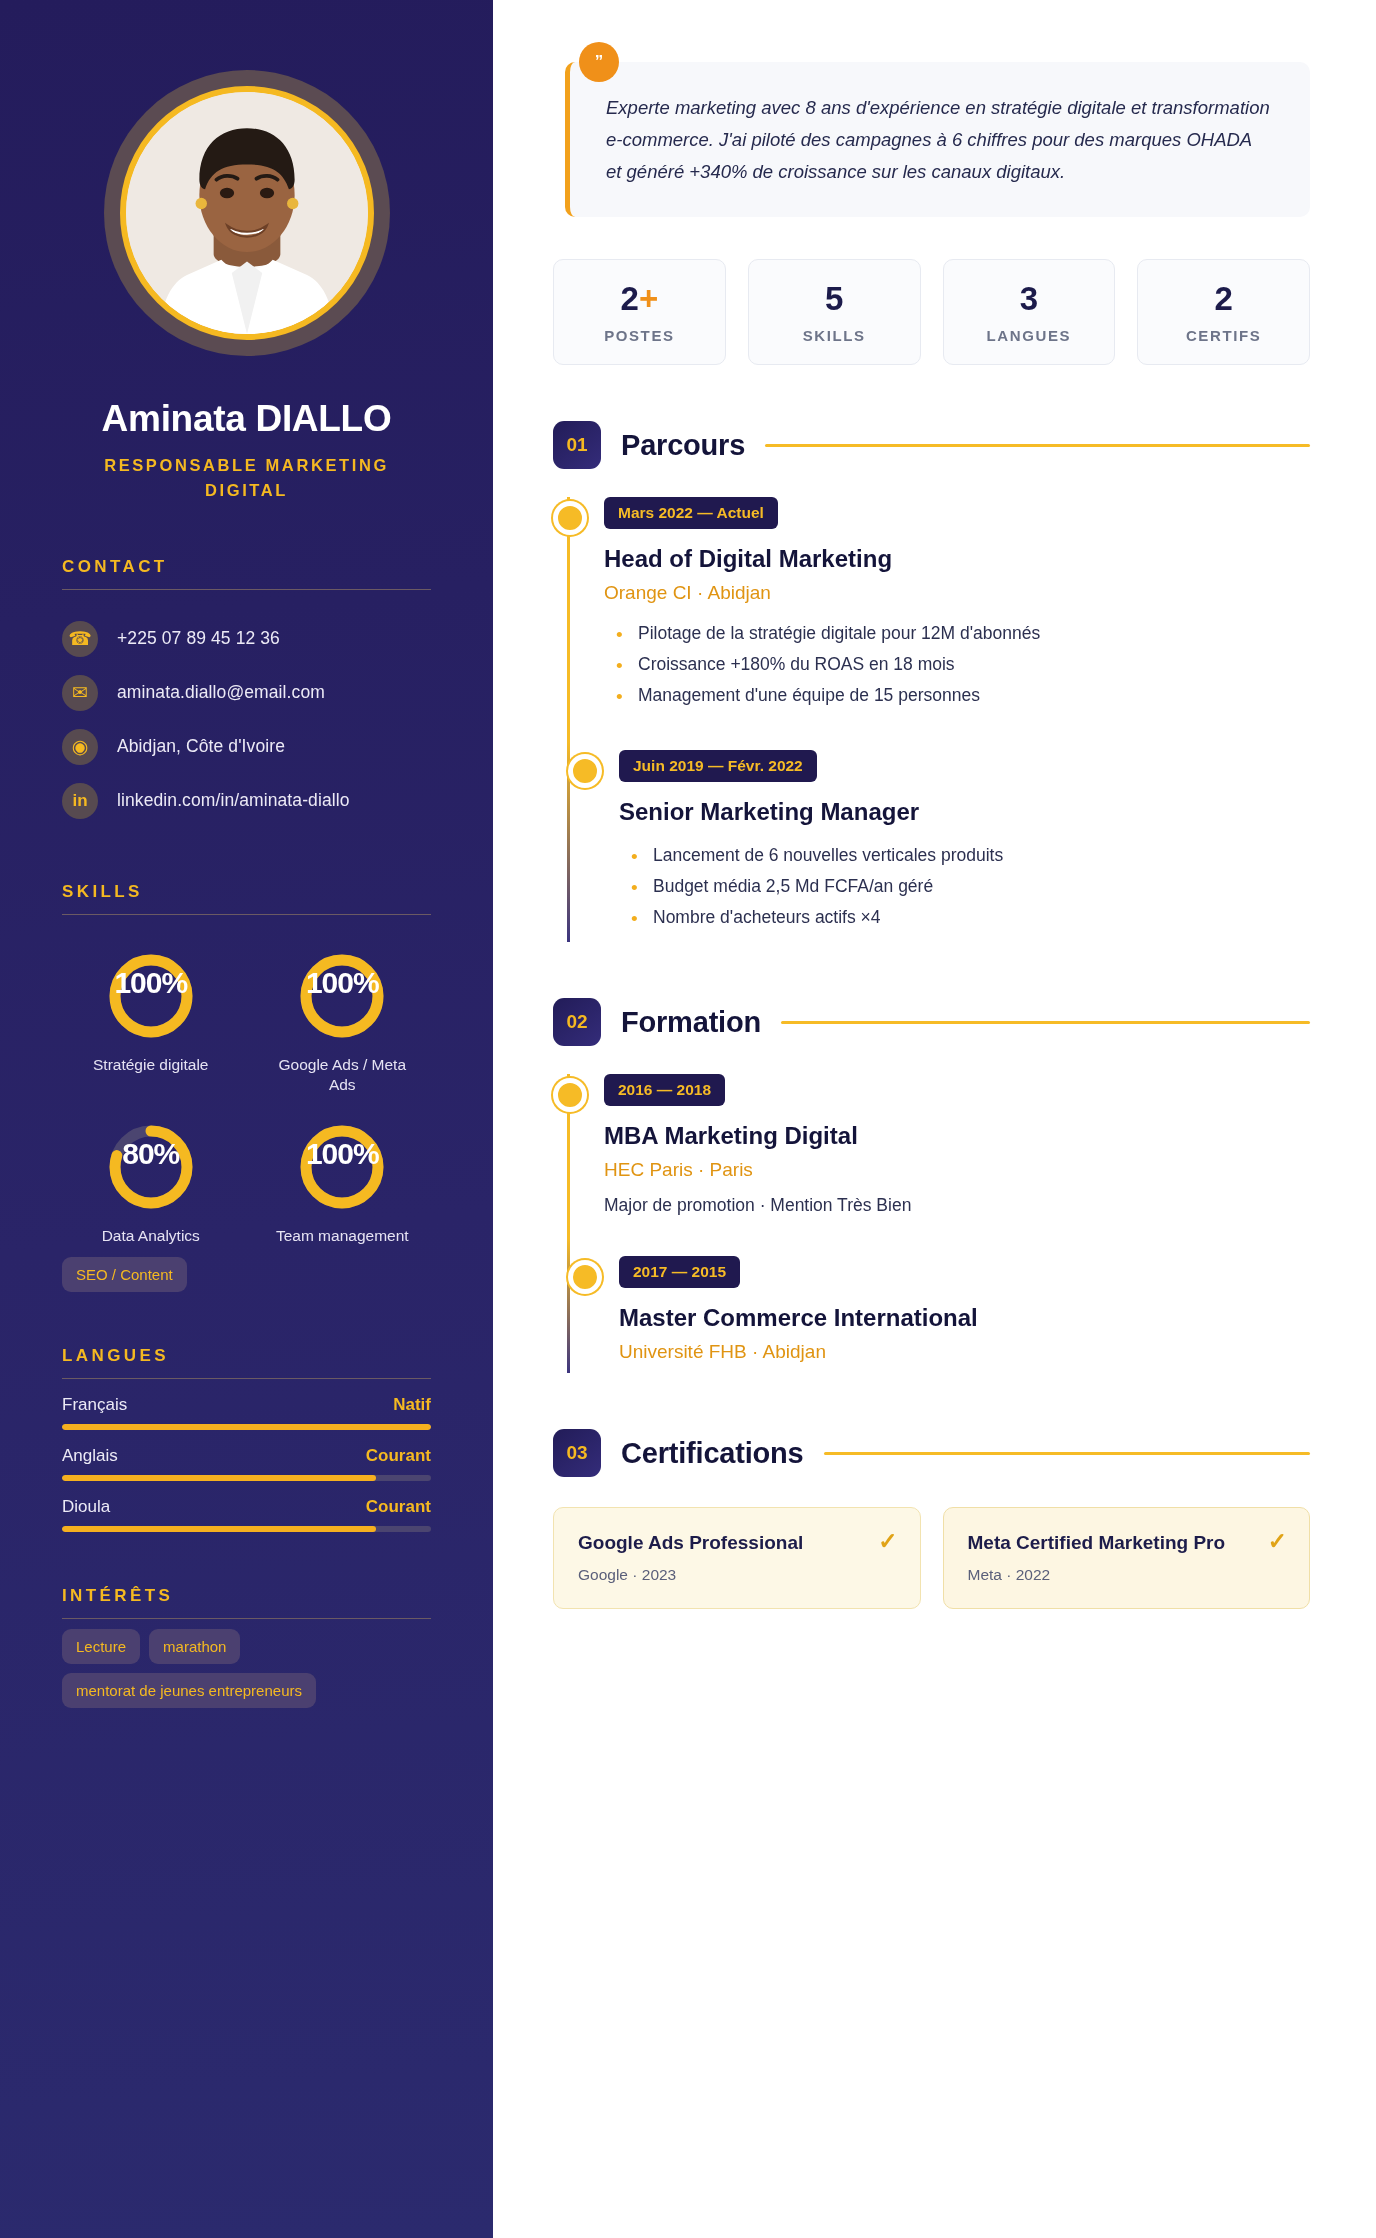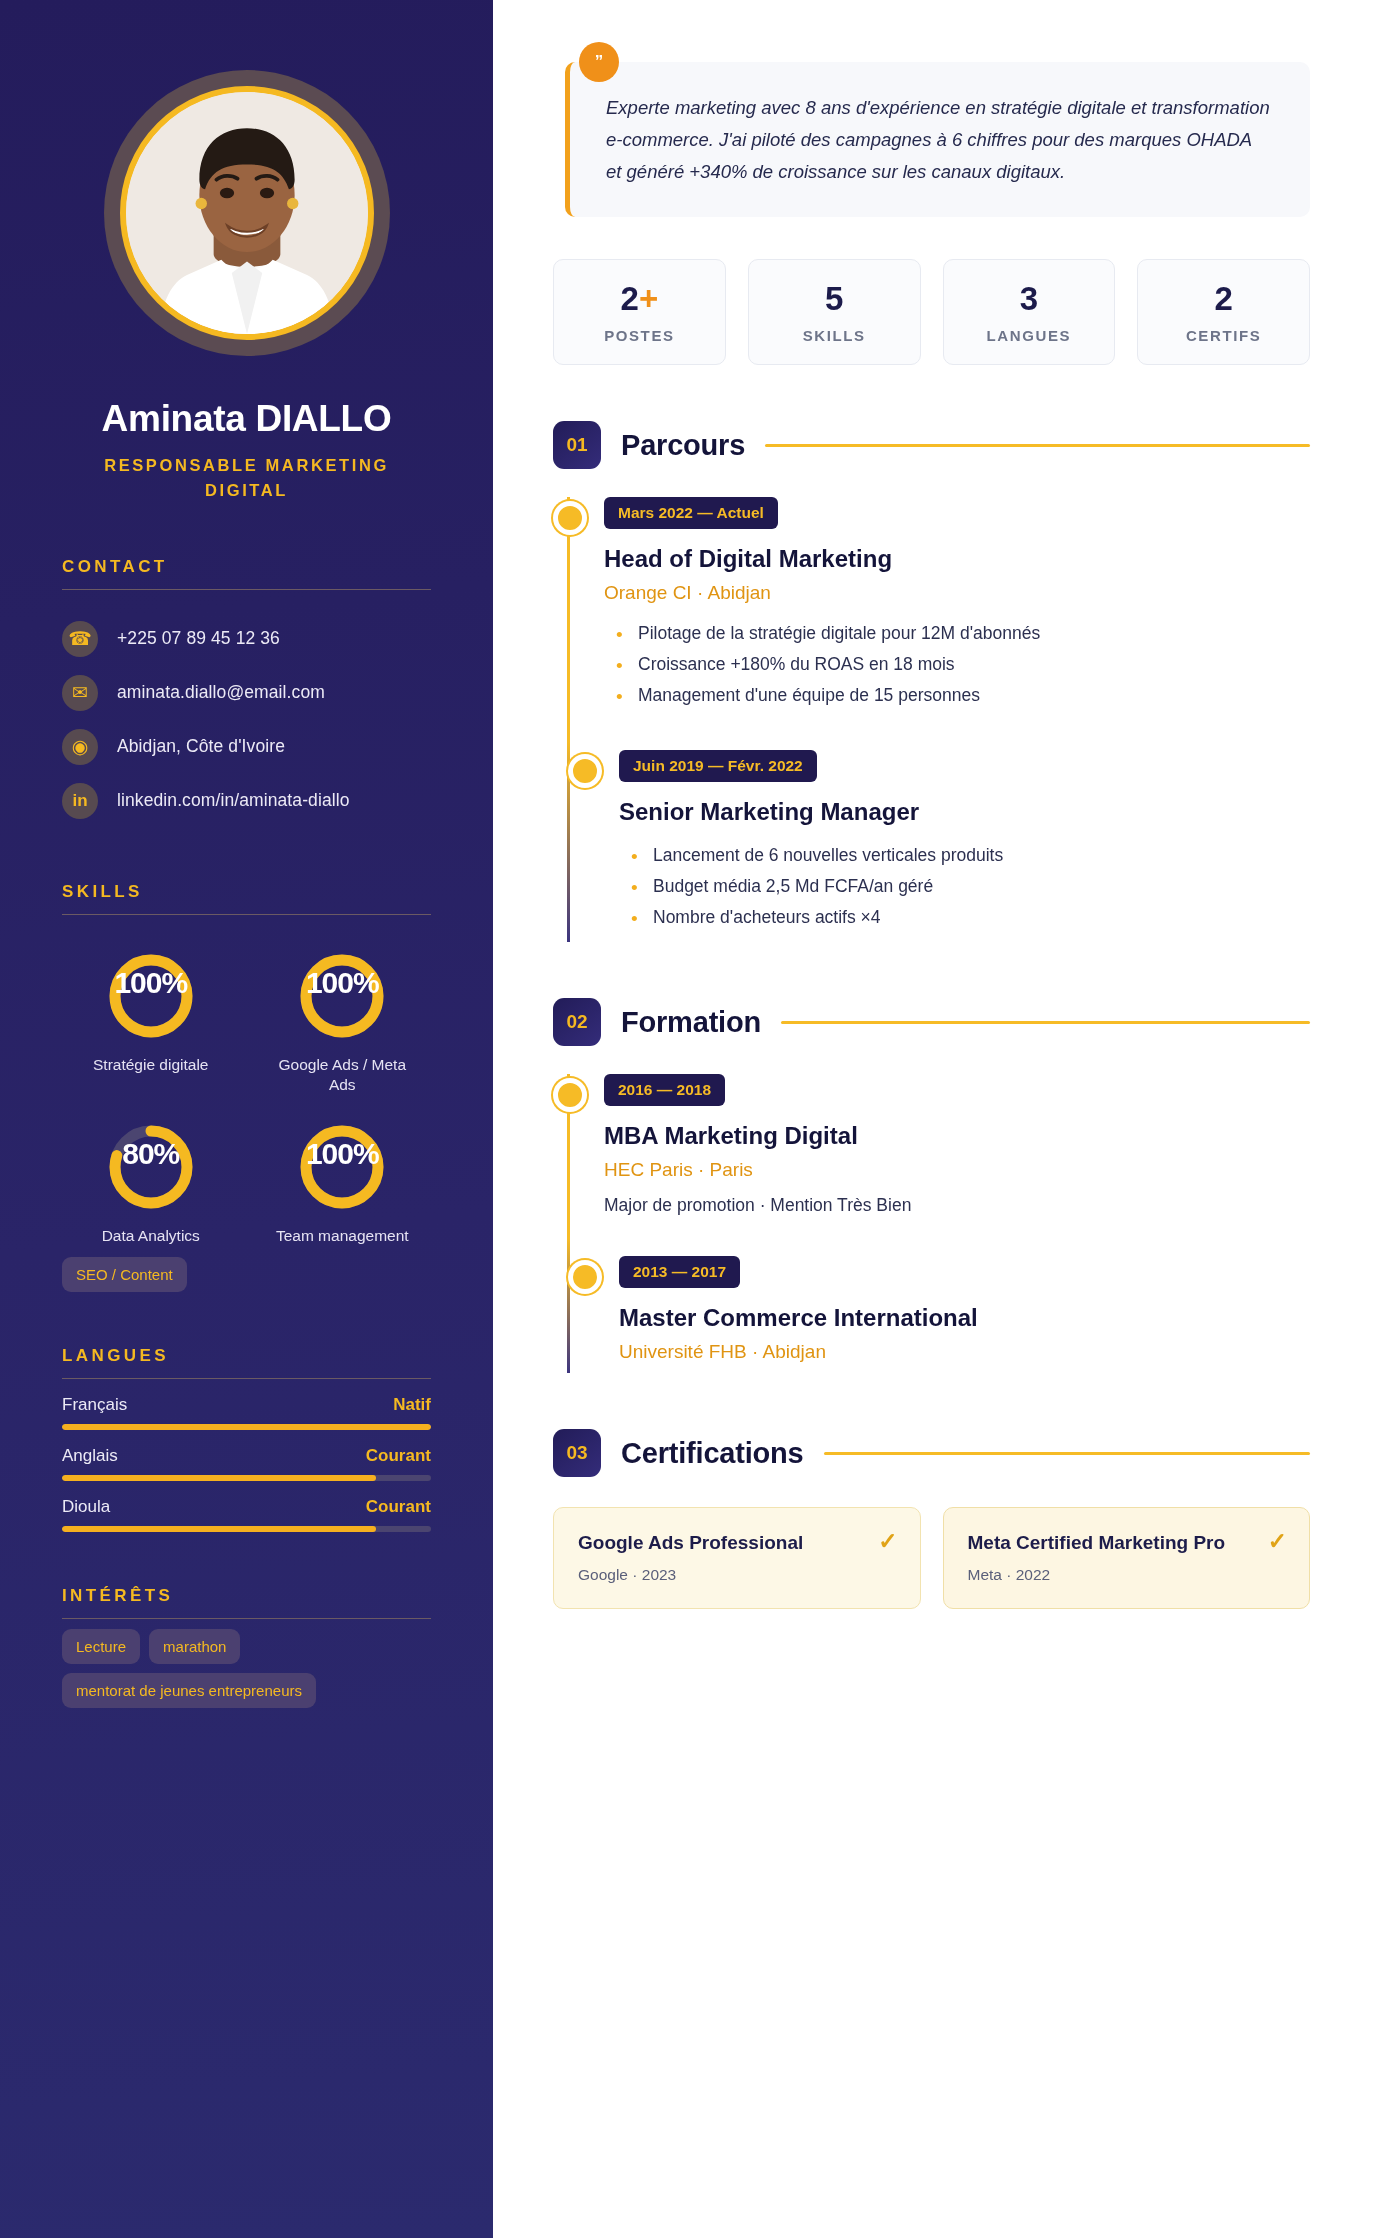--- a/index.html
+++ b/index.html
@@ -516,21 +516,21 @@
     <div class="timeline">
       <div class="tl-item">
         <div class="tl-dot"></div>
         <span class="tl-date">2016 — 2018</span>
         <div class="tl-title">MBA Marketing Digital</div>
         <div class="tl-org">HEC Paris · Paris</div>
         <div class="tl-note">Major de promotion · Mention Très Bien</div>
       </div>
       <div class="tl-item">
         <div class="tl-dot"></div>
-        <span class="tl-date">2013 — 2017</span>
+        <span class="tl-date">2017 — 2015</span>
         <div class="tl-title">Master Commerce International</div>
         <div class="tl-org">Université FHB · Abidjan</div>
       </div>
     </div>
 
     <div class="sec-head">
       <div class="sec-num">03</div>
       <div class="sec-name">Certifications</div>
       <div class="sec-line"></div>
     </div>

